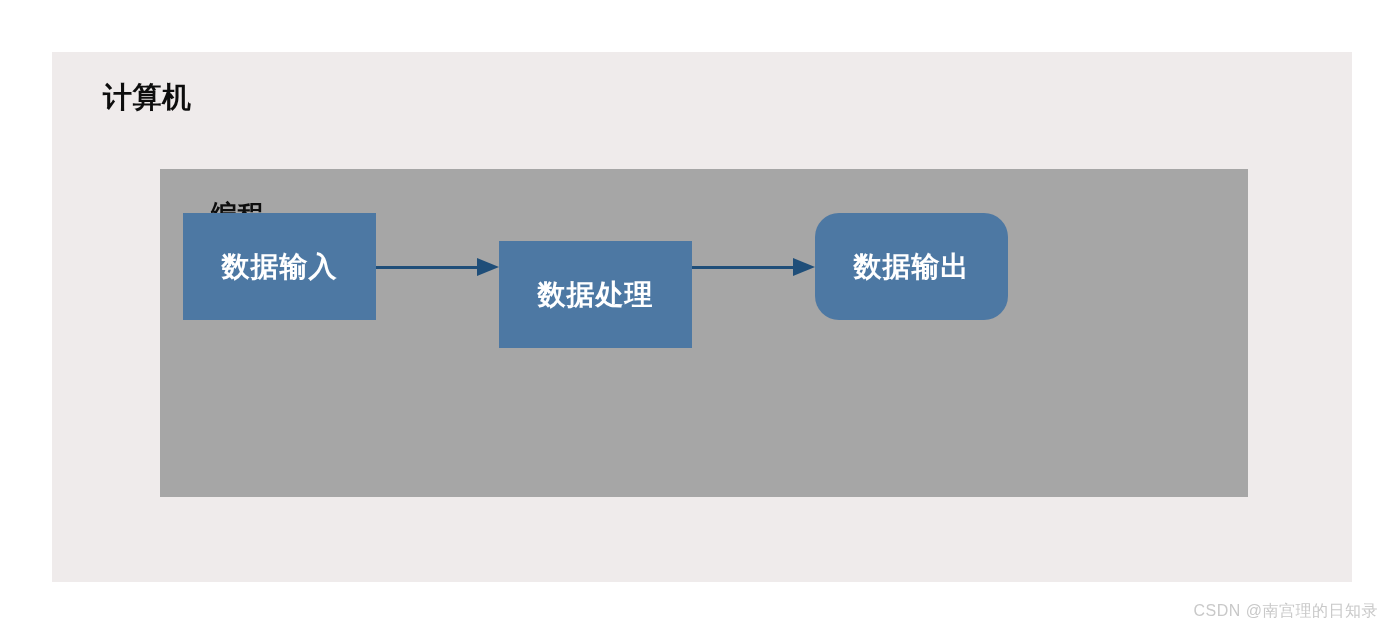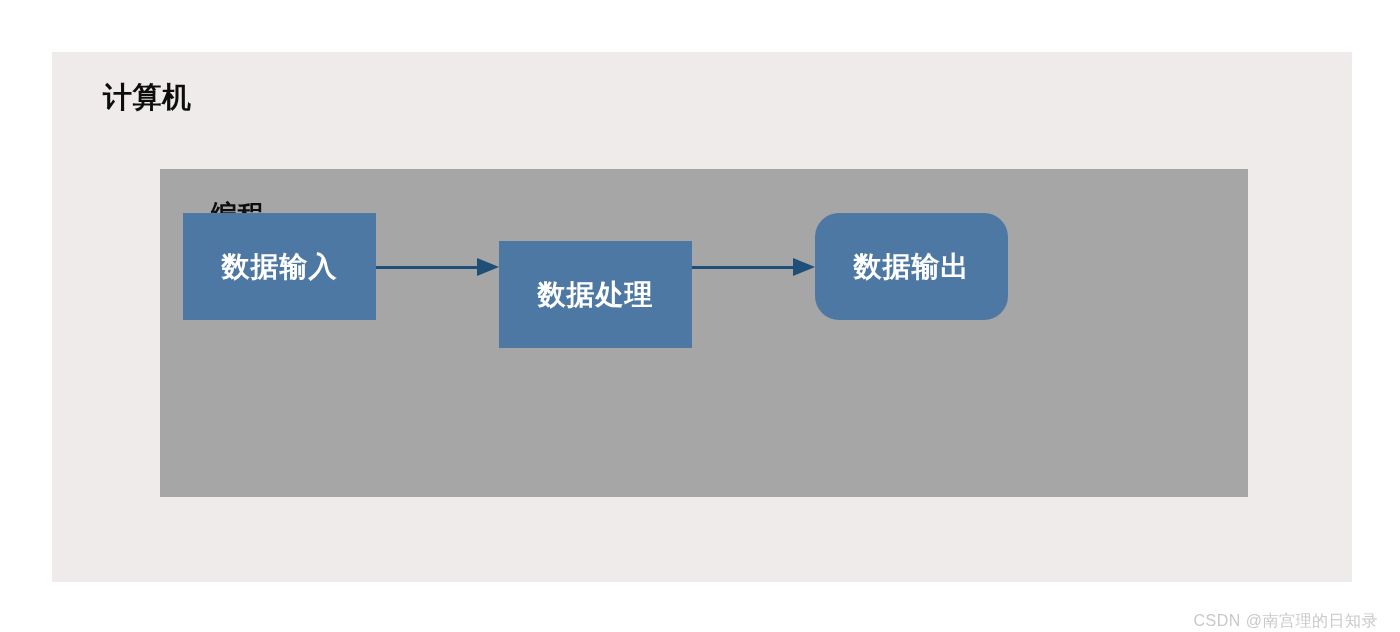--- a/index.html
+++ b/index.html
@@ -117,21 +117,21 @@
     height: 0;
     border-top: 9.5px solid transparent;
     border-bottom: 9.5px solid transparent;
     border-left: 22px solid #1f4e79;
   }
 
   
   .watermark {
     position: absolute;
     right: 22px;
-    bottom: 0;
+    bottom: 10px;
     font-size: 16px;
     color: #c9c9c9;
     letter-spacing: 0.5px;
     white-space: nowrap;
   }
 </style>
 </head>
 <body>
 
 <div class="outer-panel">

